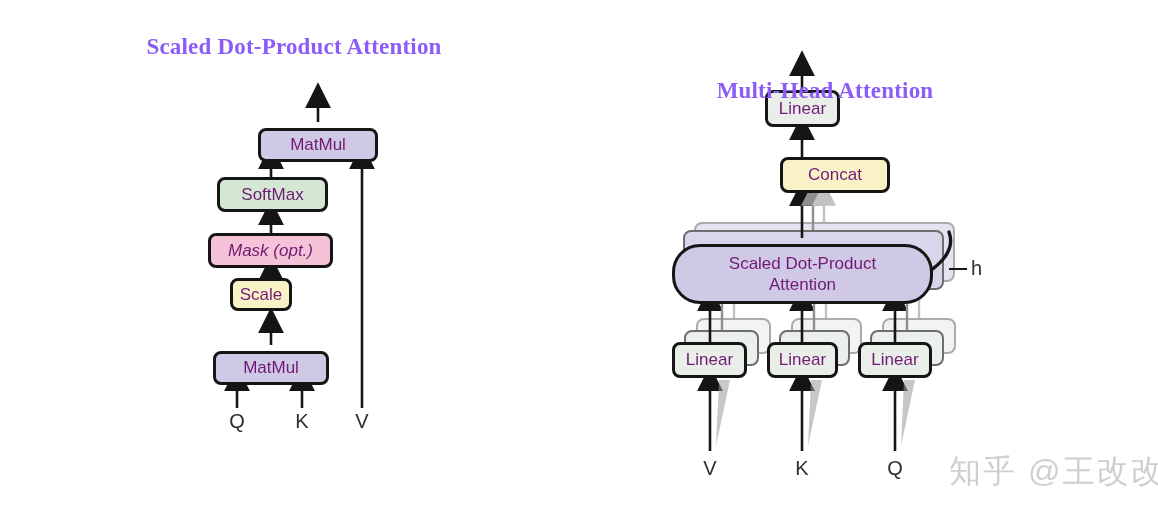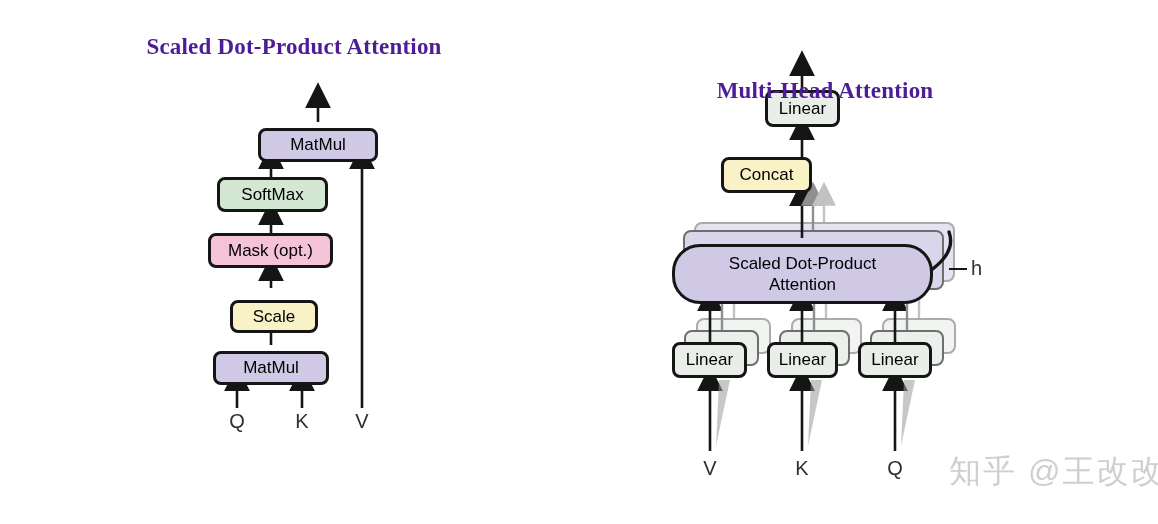--- a/index.html
+++ b/index.html
@@ -2,37 +2,37 @@
 <html><head>
 <meta charset="utf-8">
 <style>
   html,body{margin:0;padding:0;background:#ffffff;}
   .canvas{
     position:relative;width:1158px;height:524px;background:#ffffff;overflow:hidden;
     font-family:"Liberation Sans", sans-serif;
   }
   .title{
     position:absolute;text-align:center;
-    font-family:"Liberation Serif", serif;font-weight:600;font-size:23px;color:#4c1d95;
+    font-family:"Liberation Serif", serif;font-weight:600;font-size:23px;color:#8b5cf6;
     letter-spacing:0.2px;white-space:nowrap;
   }
   .box{
     position:absolute;box-sizing:border-box;
     border:3px solid #151515;border-radius:8px;
     display:flex;align-items:center;justify-content:center;flex-direction:column;
-    font-size:17px;color:#000000;white-space:nowrap;
+    font-size:17px;color:#701a75;white-space:nowrap;
   }
   .ghost{
     position:absolute;box-sizing:border-box;border-radius:8px;
   }
   .ghost.g1{border:2.5px solid #6e6e6e;}
   .ghost.g2{border:2.5px solid #ababab;}
   .purple{background:#cfc9e5;margin-top:6px;}
   .green{background:#d3e7d2;text-align:right;}
-  .pink{background:#f4c3d7;}
+  .pink{background:#f4c3d7;font-style:italic;}
   .yellow{background:#f9f2c7;}
   .graybox{background:#e9eee9;}
   .ghost-purple1{background:#d9d5eb;}
   .ghost-purple2{background:#e5e2f1;}
   .ghost-gray1{background:#ecf0ec;}
   .ghost-gray2{background:#f1f4f1;}
   .io-label{
     position:absolute;width:36px;text-align:center;
     font-size:20px;color:#2f2f2f;
   }
@@ -134,31 +134,31 @@
 
     <div class="box purple" style="left:258px;top:122px;width:120px;height:34px;">
       <span>MatMul</span>
     </div>
     <div class="box green" style="left:217px;top:177px;width:111px;height:35px;">
       <span>SoftMax</span>
     </div>
     <div class="box pink" style="left:208px;top:233px;width:125px;height:35px;">
       <span>Mask (opt.)</span>
     </div>
-    <div class="box yellow" style="left:230px;top:300px;width:88px;height:33px;">
+    <div class="box yellow" style="left:230px;top:278px;width:62px;height:33px;">
       <span>Scale</span>
     </div>
     <div class="box purple" style="left:213px;top:345px;width:116px;height:34px;">
       <span>MatMul</span>
     </div>
 
     <div class="box graybox" style="left:765px;top:90px;width:75px;height:37px;">
       <span>Linear</span>
     </div>
-    <div class="box yellow" style="left:721px;top:157px;width:91px;height:36px;">
+    <div class="box yellow" style="left:780px;top:157px;width:110px;height:36px;">
       <span>Concat</span>
     </div>
     <div class="box purple" style="left:672px;top:238px;width:261px;height:60px;border-radius:28px;">
       <span class="attn-line">Scaled Dot-Product</span>
       <span class="attn-line">Attention</span>
     </div>
     <div class="box graybox" style="left:672px;top:342px;width:75px;height:36px;">
       <span>Linear</span>
     </div>
     <div class="box graybox" style="left:767px;top:342px;width:71px;height:36px;">

